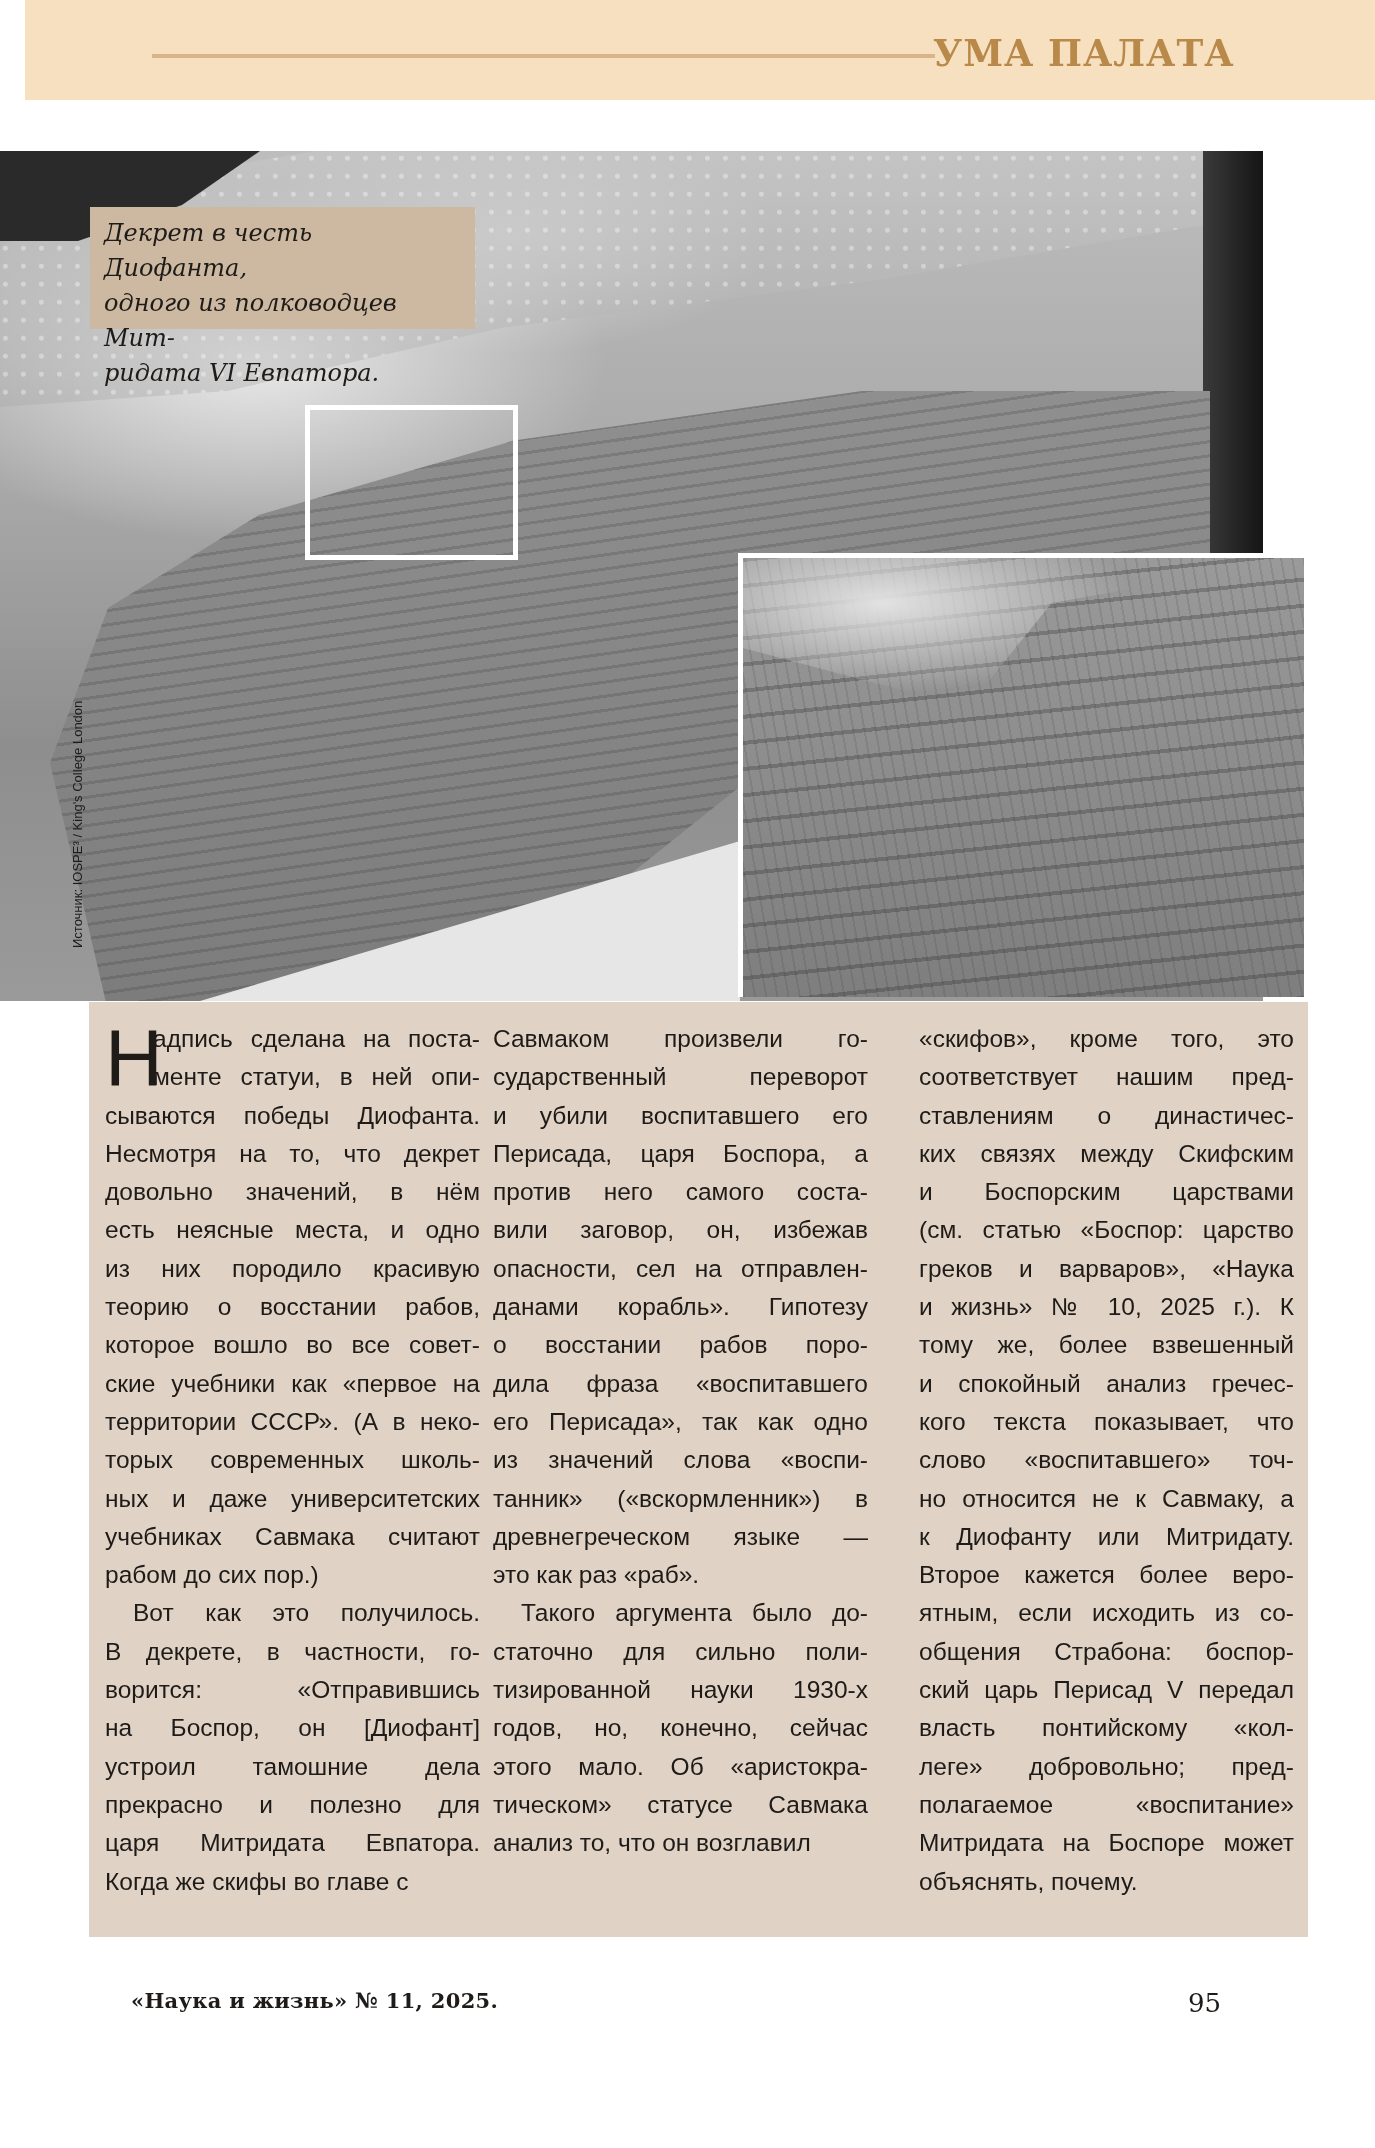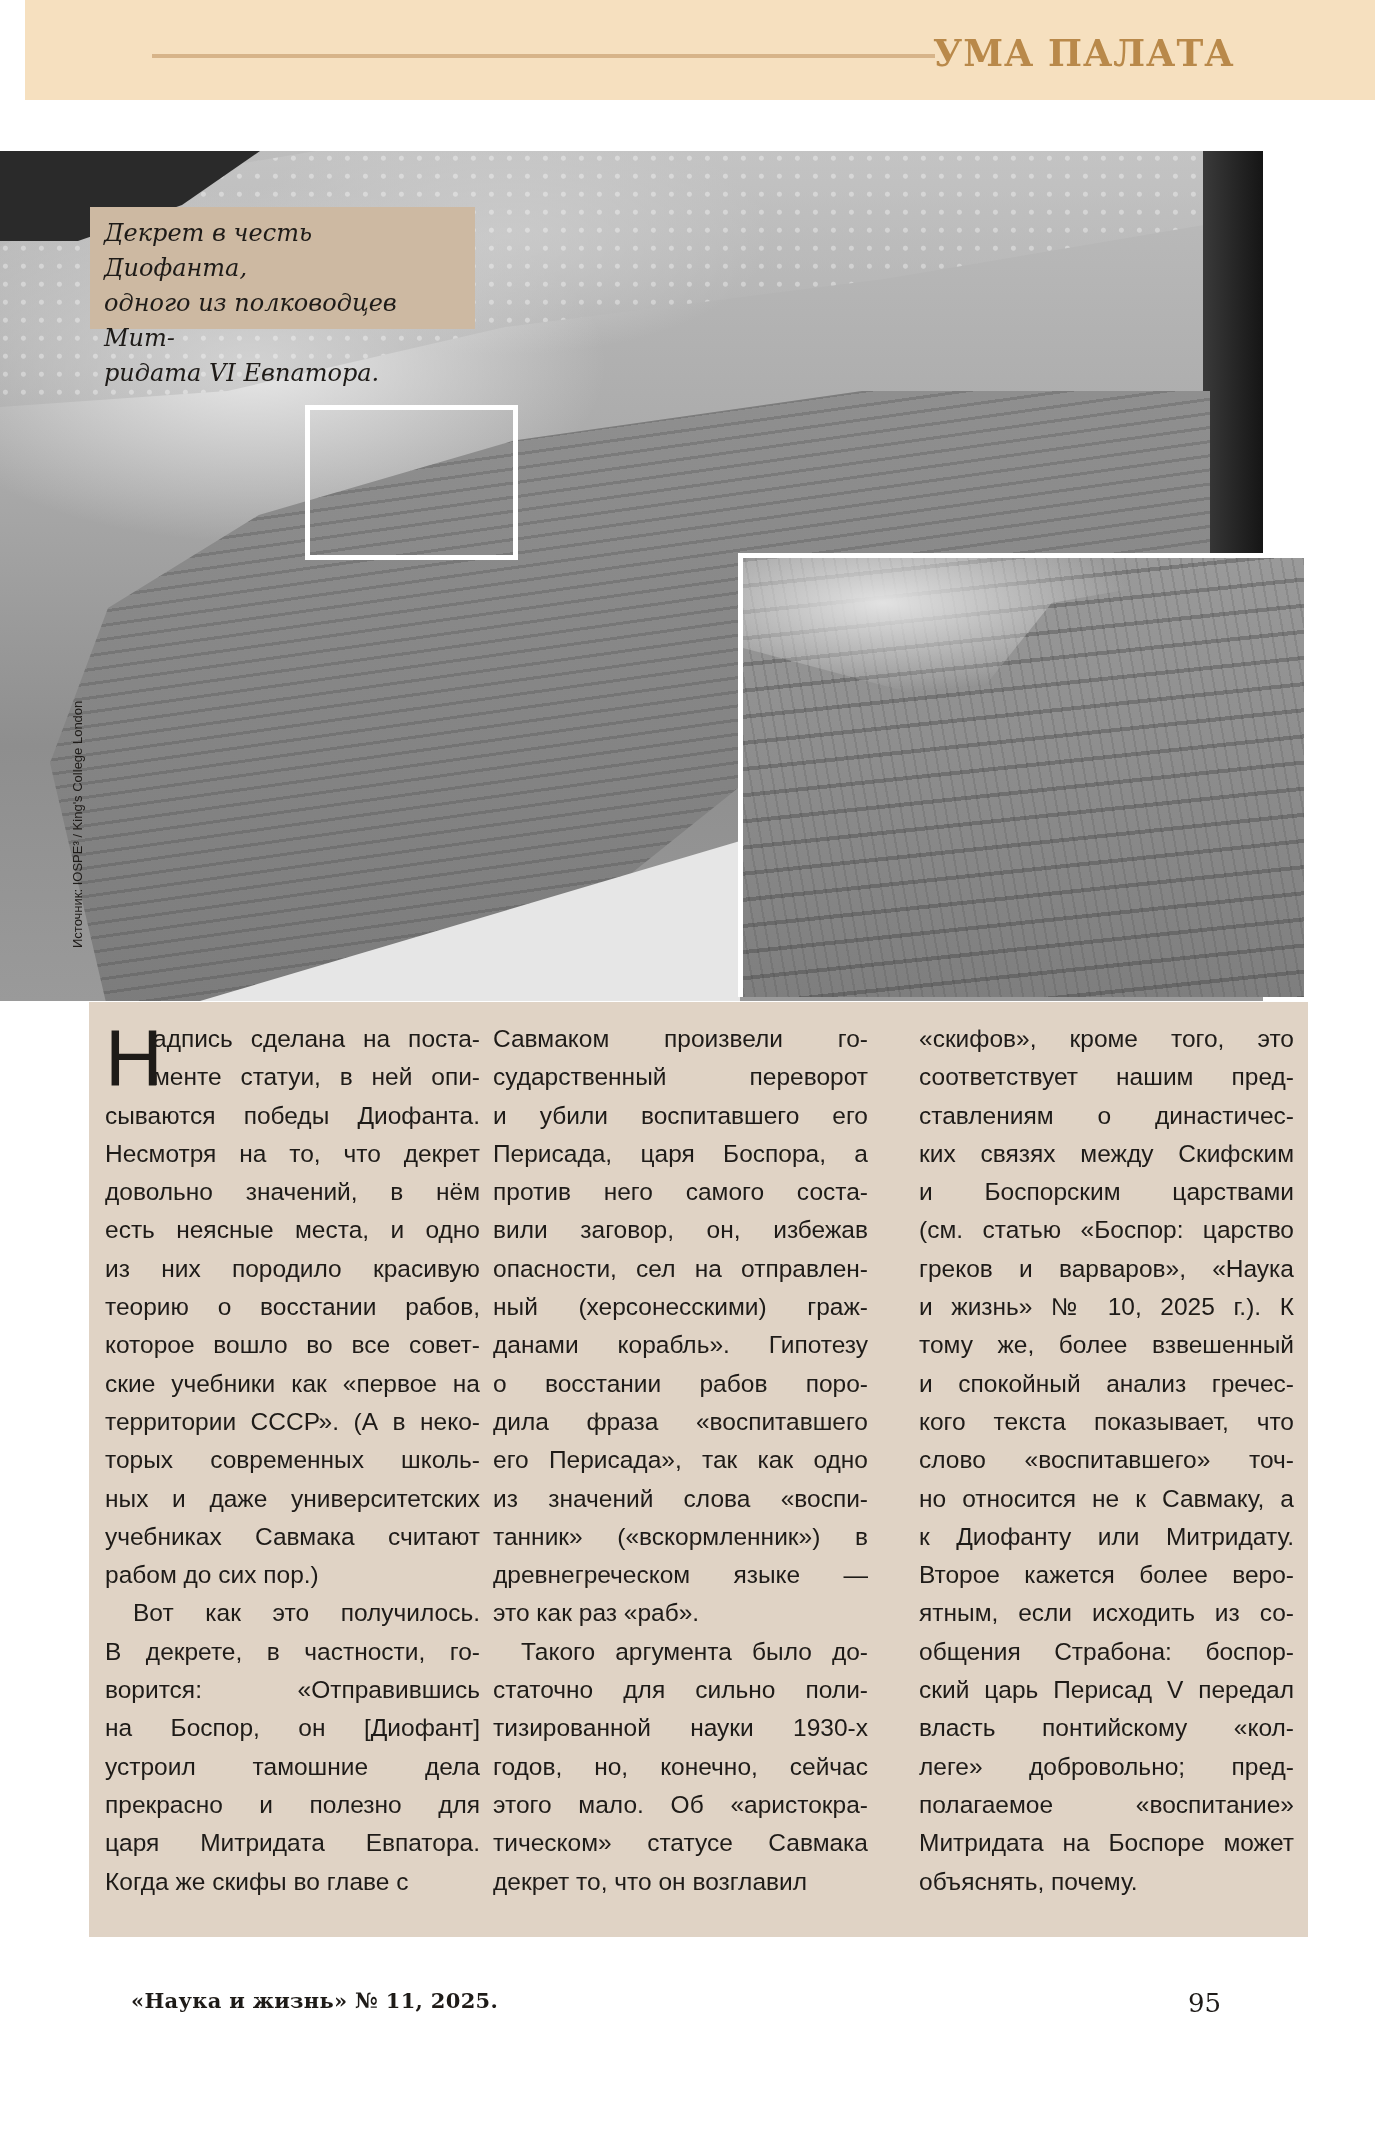--- a/index.html
+++ b/index.html
@@ -194,36 +194,35 @@
       <span class="line last">Когда же скифы во главе с</span>
     </div>
   <div class="column col2">
       <span class="line">Савмаком произвели го-</span>
       <span class="line">сударственный переворот</span>
       <span class="line">и убили воспитавшего его</span>
       <span class="line">Перисада, царя Боспора, а</span>
       <span class="line">против него самого соста-</span>
       <span class="line">вили заговор, он, избежав</span>
       <span class="line">опасности, сел на отправлен-</span>
-      <span class="line">ный (херсонесскими) граж-</span>
       <span class="line">данами корабль». Гипотезу</span>
       <span class="line">о восстании рабов поро-</span>
       <span class="line">дила фраза «воспитавшего</span>
       <span class="line">его Перисада», так как одно</span>
       <span class="line">из значений слова «воспи-</span>
       <span class="line">танник» («вскормленник») в</span>
       <span class="line">древнегреческом языке —</span>
       <span class="line last">это как раз «раб».</span>
       <span class="line indent">Такого аргумента было до-</span>
       <span class="line">статочно для сильно поли-</span>
       <span class="line">тизированной науки 1930-х</span>
       <span class="line">годов, но, конечно, сейчас</span>
       <span class="line">этого мало. Об «аристокра-</span>
       <span class="line">тическом» статусе Савмака</span>
-      <span class="line last">декрет то, что он возглавил</span>
+      <span class="line last">анализ то, что он возглавил</span>
     </div>
   <div class="column col3">
       <span class="line">«скифов», кроме того, это</span>
       <span class="line">соответствует нашим пред-</span>
       <span class="line">ставлениям о династичес-</span>
       <span class="line">ких связях между Скифским</span>
       <span class="line">и Боспорским царствами</span>
       <span class="line">(см. статью «Боспор: царство</span>
       <span class="line">греков и варваров», «Наука</span>
       <span class="line">и жизнь» № 10, 2025 г.). К</span>

